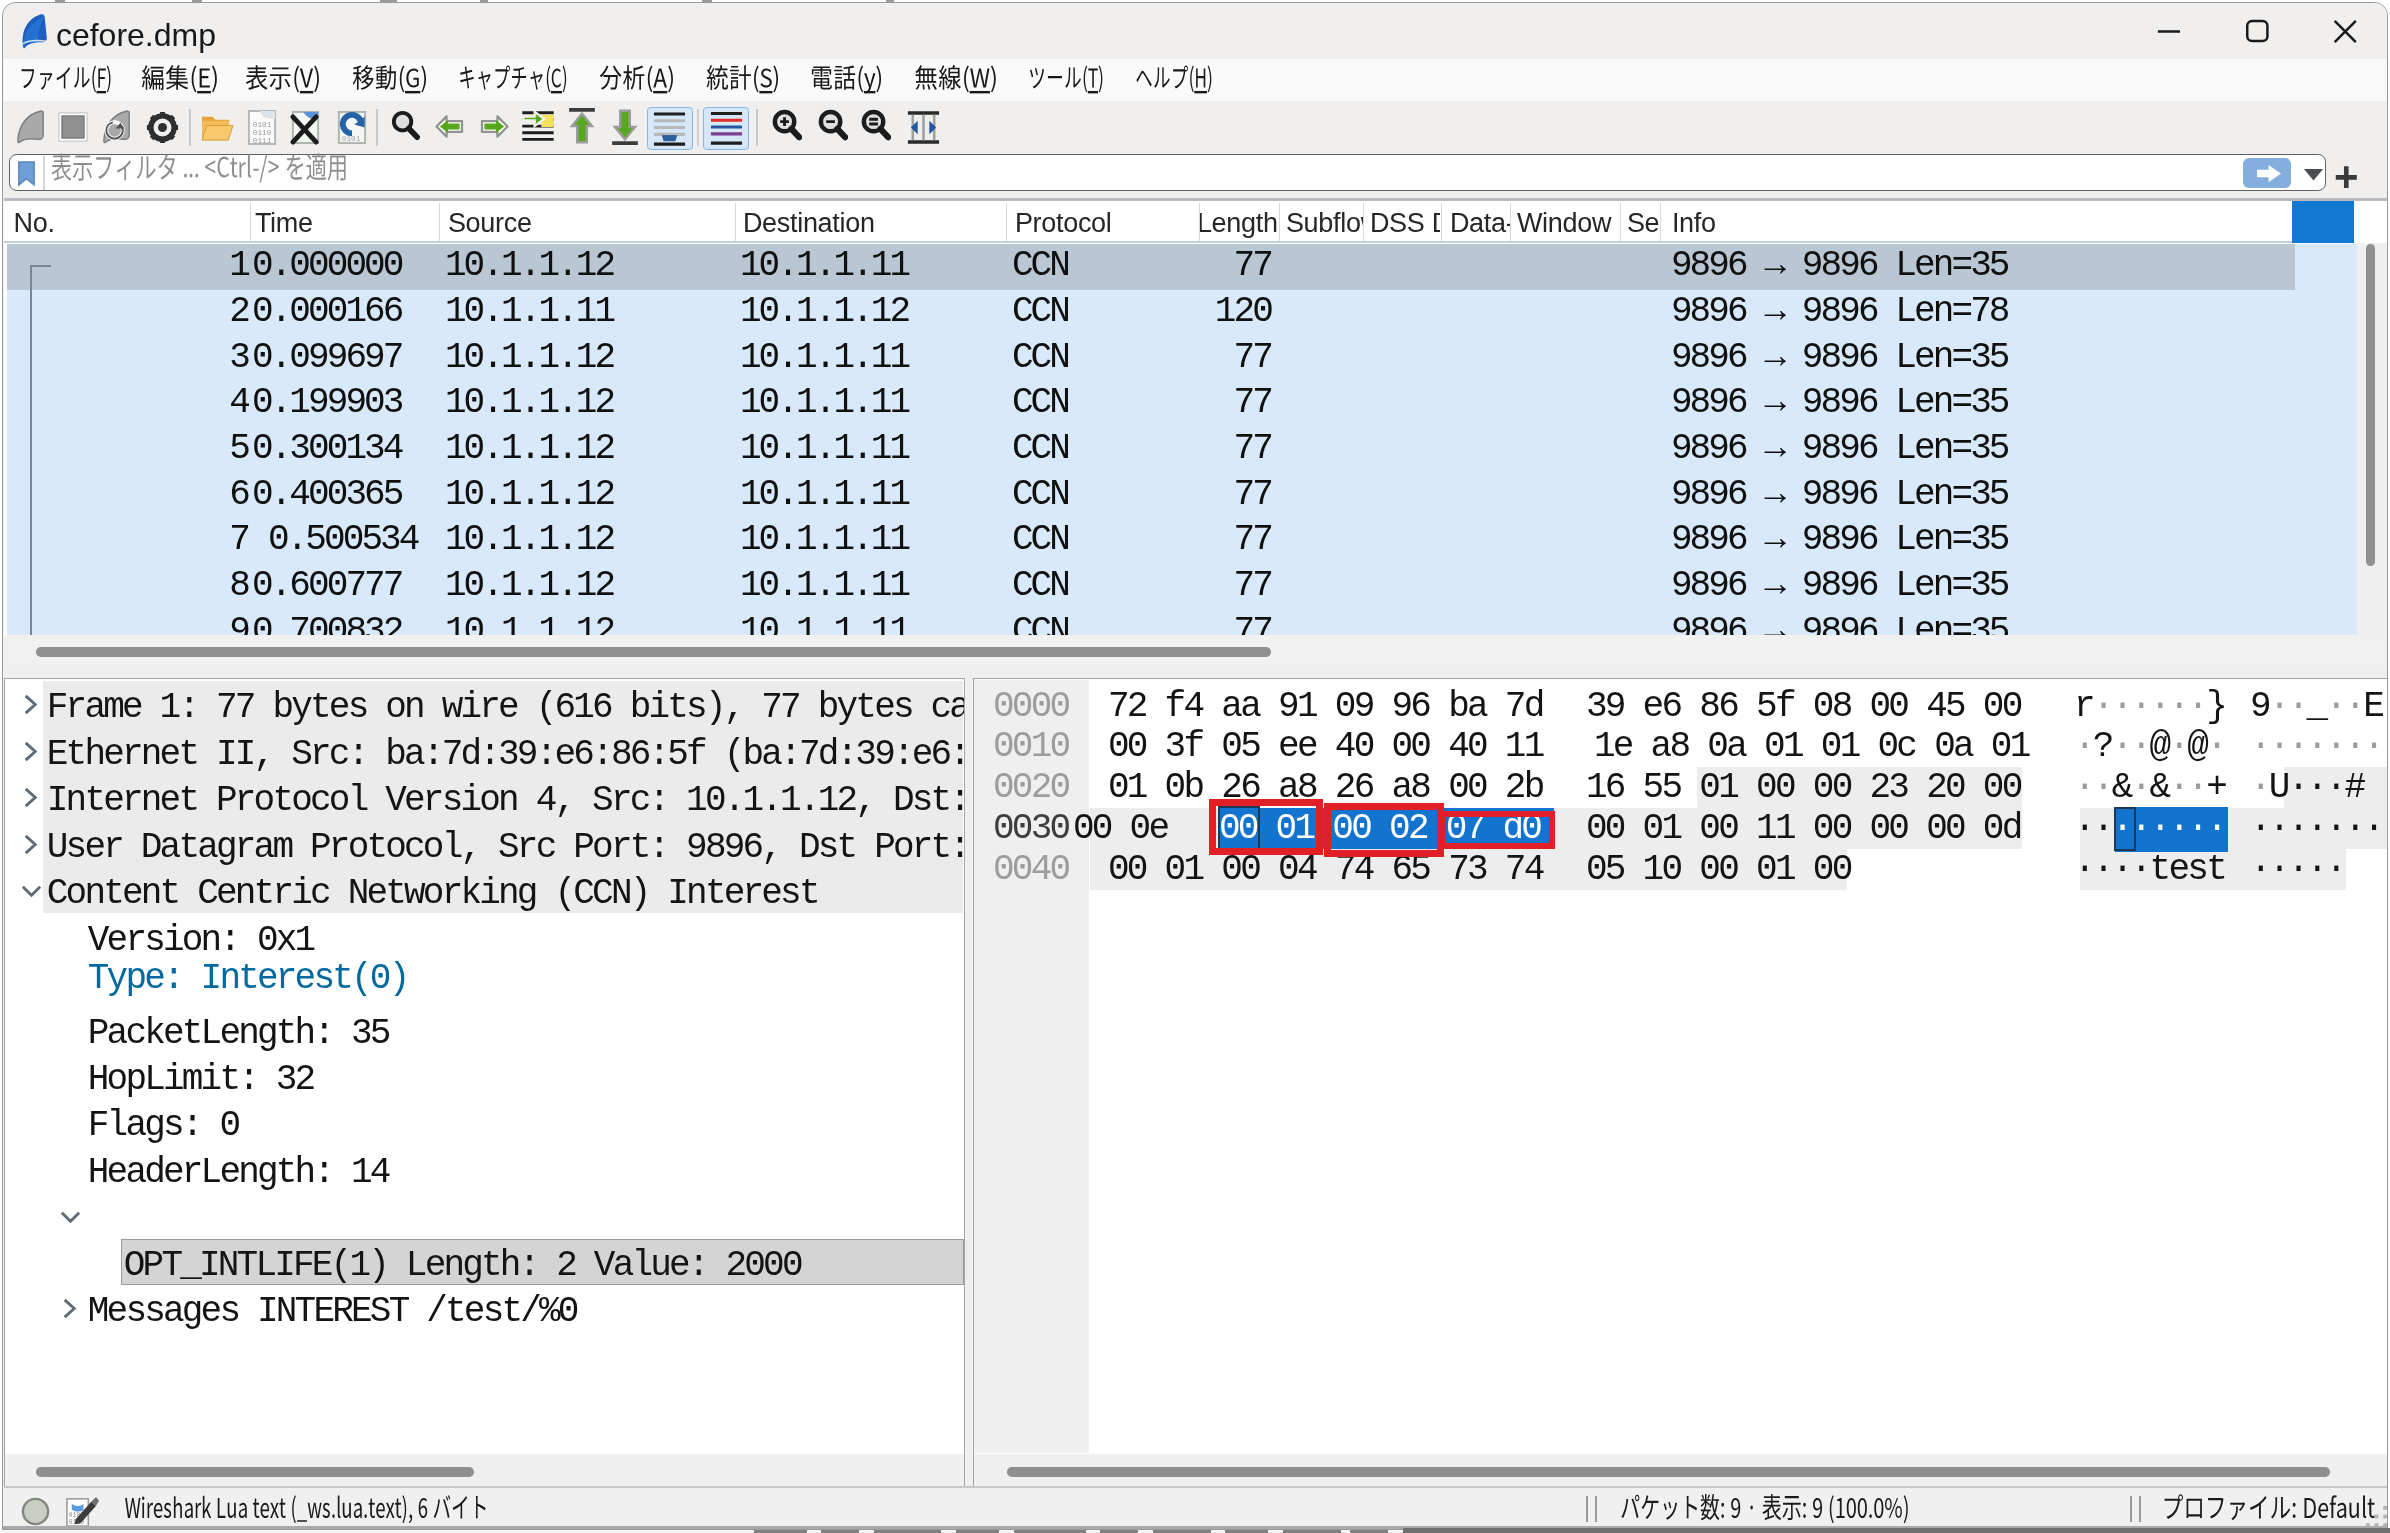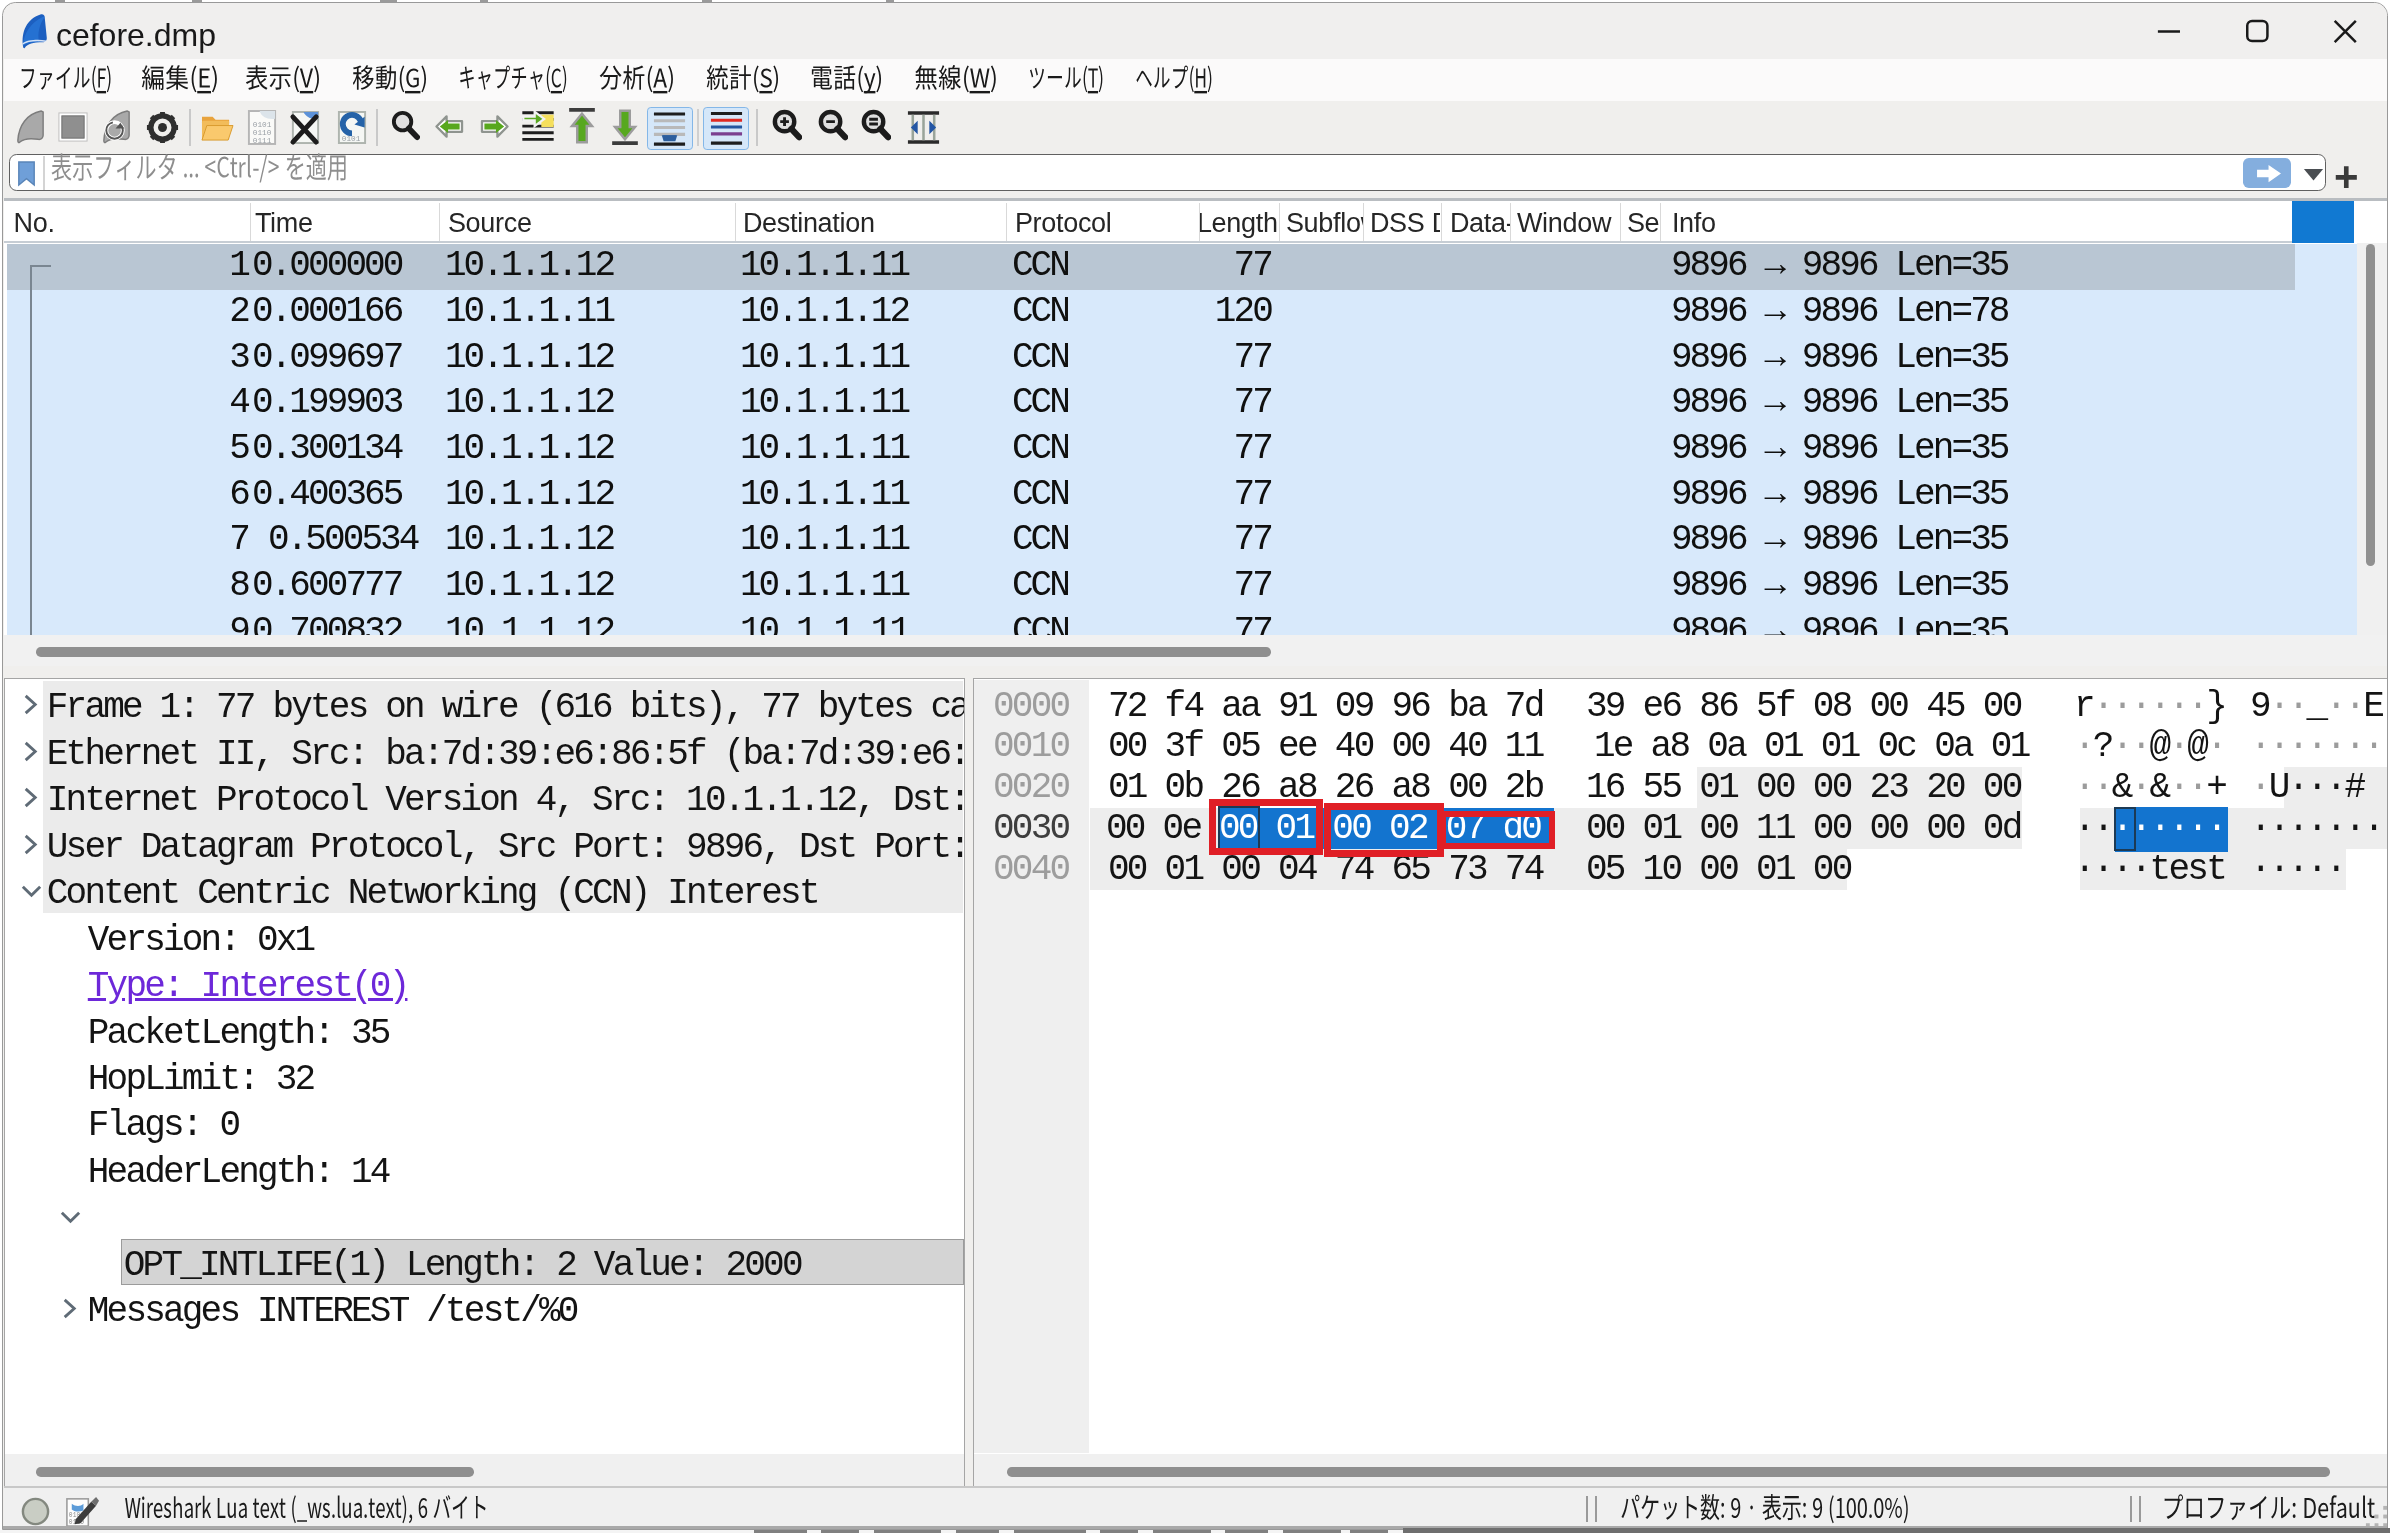--- a/index.html
+++ b/index.html
@@ -373,21 +373,21 @@
         </svg>
         <div class="abs mono" style="left:42px;top:146px;font-size:36px;letter-spacing:-2.8px;color:#141414;white-space:pre;">User Datagram Protocol, Src Port: 9896, Dst Port: 9896</div>
         <svg class="abs" style="left:14.4px;top:151px" width="21" height="25" viewBox="0 0 22 26">
           <path d="M7 4 L17 13 L7 22" stroke="#5f6b76" stroke-width="3" fill="none"></path>
         </svg>
         <div class="abs mono" style="left:42px;top:192px;font-size:36px;letter-spacing:-2.8px;color:#141414;white-space:pre;">Content Centric Networking (CCN) Interest</div>
         <svg class="abs" style="left:14.4px;top:197px" width="25" height="25" viewBox="0 0 26 26">
           <path d="M4 9 L13 18 L22 9" stroke="#5f6b76" stroke-width="3" fill="none"></path>
         </svg>
         <div class="abs mono" style="left:83px;top:239px;font-size:36px;letter-spacing:-2.8px;color:#141414;white-space:pre;">Version: 0x1</div>
-        <div class="abs mono" style="left:83px;top:285px;font-size:36px;letter-spacing:-2.8px;color:#6d28d9;white-space:pre;text-decoration:underline;">Type: Interest(0)</div>
+        <div class="abs mono" style="left:83px;top:277px;font-size:36px;letter-spacing:-2.8px;color:#0369a1;white-space:pre;">Type: Interest(0)</div>
         <div class="abs mono" style="left:83px;top:332px;font-size:36px;letter-spacing:-2.8px;color:#141414;white-space:pre;">PacketLength: 35</div>
         <div class="abs mono" style="left:83px;top:378px;font-size:36px;letter-spacing:-2.8px;color:#141414;white-space:pre;">HopLimit: 32</div>
         <div class="abs mono" style="left:83px;top:424px;font-size:36px;letter-spacing:-2.8px;color:#141414;white-space:pre;">Flags: 0</div>
         <div class="abs mono" style="left:83px;top:471px;font-size:36px;letter-spacing:-2.8px;color:#141414;white-space:pre;">HeaderLength: 14</div>
         <svg class="abs" style="left:53px;top:523px" width="25" height="25" viewBox="0 0 26 26">
           <path d="M4 9 L13 18 L22 9" stroke="#5f6b76" stroke-width="3" fill="none"></path>
         </svg>
         <div class="abs mono" style="left:119px;top:564px;font-size:36px;letter-spacing:-2.8px;color:#141414;white-space:pre;">OPT_INTLIFE(1) Length: 2 Value: 2000</div>
         <div class="abs mono" style="left:83px;top:610px;font-size:36px;letter-spacing:-2.8px;color:#141414;white-space:pre;">Messages INTEREST /test/%0</div>
         <svg class="abs" style="left:53px;top:615px" width="21" height="25" viewBox="0 0 22 26">
@@ -409,21 +409,21 @@
       <div class="abs mono" style="left:990px;top:683px;font-size:36px;white-space:pre;letter-spacing:-2.7px;color:#9d9d9d;">0000</div>
       <div class="abs mono" style="left:1105px;top:683px;font-size:36px;white-space:pre;letter-spacing:-2.7px;color:#141414;">72 f4 aa 91 09 96 ba 7d</div>
       <div class="abs mono" style="left:1583px;top:683px;font-size:36px;white-space:pre;letter-spacing:-2.7px;color:#141414;">39 e6 86 5f 08 00 45 00</div>
       <div class="abs mono" style="left:990px;top:723px;font-size:36px;white-space:pre;letter-spacing:-2.7px;color:#9d9d9d;">0010</div>
       <div class="abs mono" style="left:1105px;top:723px;font-size:36px;white-space:pre;letter-spacing:-2.7px;color:#141414;">00 3f 05 ee 40 00 40 11</div>
       <div class="abs mono" style="left:1583px;top:723px;font-size:36px;white-space:pre;letter-spacing:-2.7px;color:#141414;margin-left:8px;">1e a8 0a 01 01 0c 0a 01</div>
       <div class="abs mono" style="left:990px;top:764px;font-size:36px;white-space:pre;letter-spacing:-2.7px;color:#9d9d9d;">0020</div>
       <div class="abs mono" style="left:1105px;top:764px;font-size:36px;white-space:pre;letter-spacing:-2.7px;color:#141414;">01 0b 26 a8 26 a8 00 2b</div>
       <div class="abs mono" style="left:1583px;top:764px;font-size:36px;white-space:pre;letter-spacing:-2.7px;color:#141414;">16 55 01 00 00 23 20 00</div>
       <div class="abs mono" style="left:990px;top:805px;font-size:36px;white-space:pre;letter-spacing:-2.7px;color:#3e3e3e;">0030</div>
-      <div class="abs mono" style="left:1103px;top:805px;font-size:36px;white-space:pre;letter-spacing:-2.7px;color:#141414;">00 0e</div>
+      <div class="abs mono" style="left:1070px;top:805px;font-size:36px;white-space:pre;letter-spacing:-2.7px;color:#141414;">00 0e</div>
       <div class="abs mono" style="left:1216px;top:805px;font-size:36px;white-space:pre;letter-spacing:-2.7px;color:#ffffff;">00 01 00 02 07 d0</div>
       <div class="abs mono" style="left:1583px;top:805px;font-size:36px;white-space:pre;letter-spacing:-2.7px;color:#141414;">00 01 00 11 00 00 00 0d</div>
       <div class="abs mono" style="left:990px;top:846px;font-size:36px;white-space:pre;letter-spacing:-2.7px;color:#9d9d9d;">0040</div>
       <div class="abs mono" style="left:1105px;top:846px;font-size:36px;white-space:pre;letter-spacing:-2.7px;color:#141414;">00 01 00 04 74 65 73 74</div>
       <div class="abs mono" style="left:1583px;top:846px;font-size:36px;white-space:pre;letter-spacing:-2.7px;color:#141414;">05 10 00 01 00</div>
       <div class="abs mono" style="left:2071px;top:683px;font-size:36px;white-space:pre;letter-spacing:-2.7px;"><span style="color:#141414">r</span><span style="color:#9c9c9c">······</span><span style="color:#141414">}</span></div>
       <div class="abs mono" style="left:2247px;top:683px;font-size:36px;white-space:pre;letter-spacing:-2.7px;"><span style="color:#141414">9</span><span style="color:#9c9c9c">··</span><span style="color:#141414">_</span><span style="color:#9c9c9c">··</span><span style="color:#141414">E</span><span style="color:#9c9c9c">·</span></div>
       <div class="abs mono" style="left:2071px;top:723px;font-size:36px;white-space:pre;letter-spacing:-2.7px;"><span style="color:#9c9c9c">·</span><span style="color:#141414">?</span><span style="color:#9c9c9c">··</span><span style="color:#141414">@</span><span style="color:#9c9c9c">·</span><span style="color:#141414">@</span><span style="color:#9c9c9c">·</span></div>
       <div class="abs mono" style="left:2247px;top:723px;font-size:36px;white-space:pre;letter-spacing:-2.7px;"><span style="color:#9c9c9c">········</span></div>
       <div class="abs mono" style="left:2071px;top:764px;font-size:36px;white-space:pre;letter-spacing:-2.7px;"><span style="color:#9c9c9c">··</span><span style="color:#141414">&amp;</span><span style="color:#9c9c9c">·</span><span style="color:#141414">&amp;</span><span style="color:#9c9c9c">··</span><span style="color:#141414">+</span></div>

